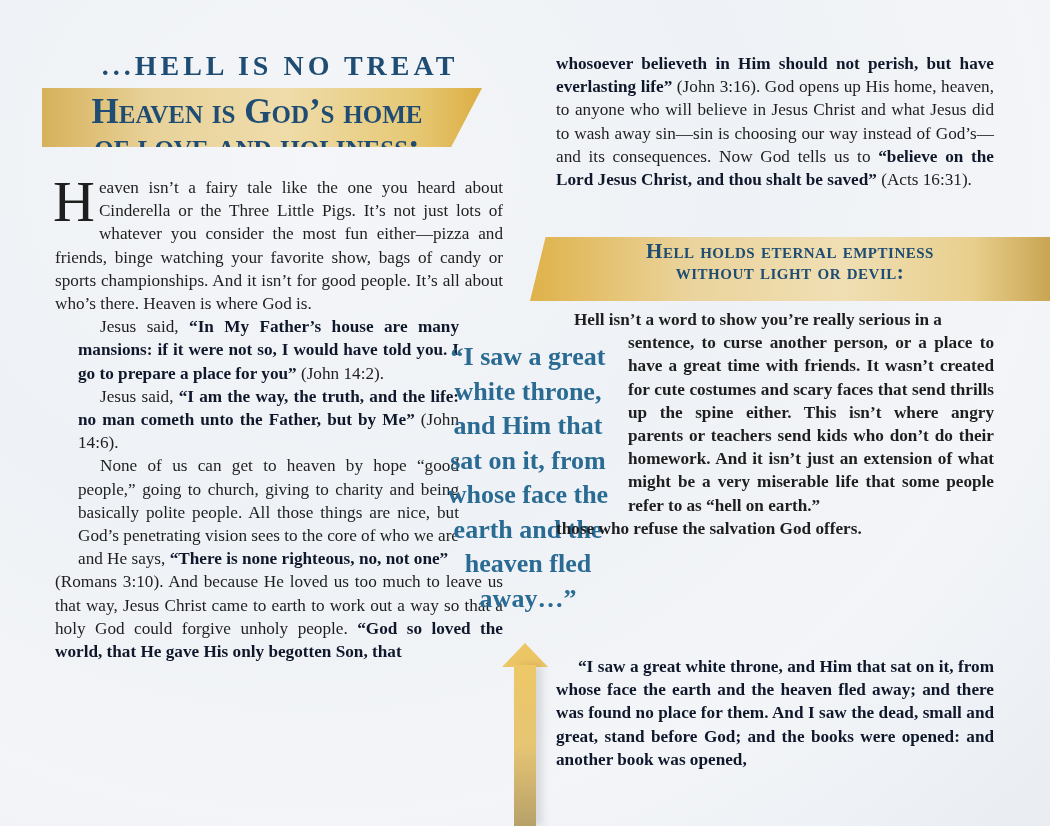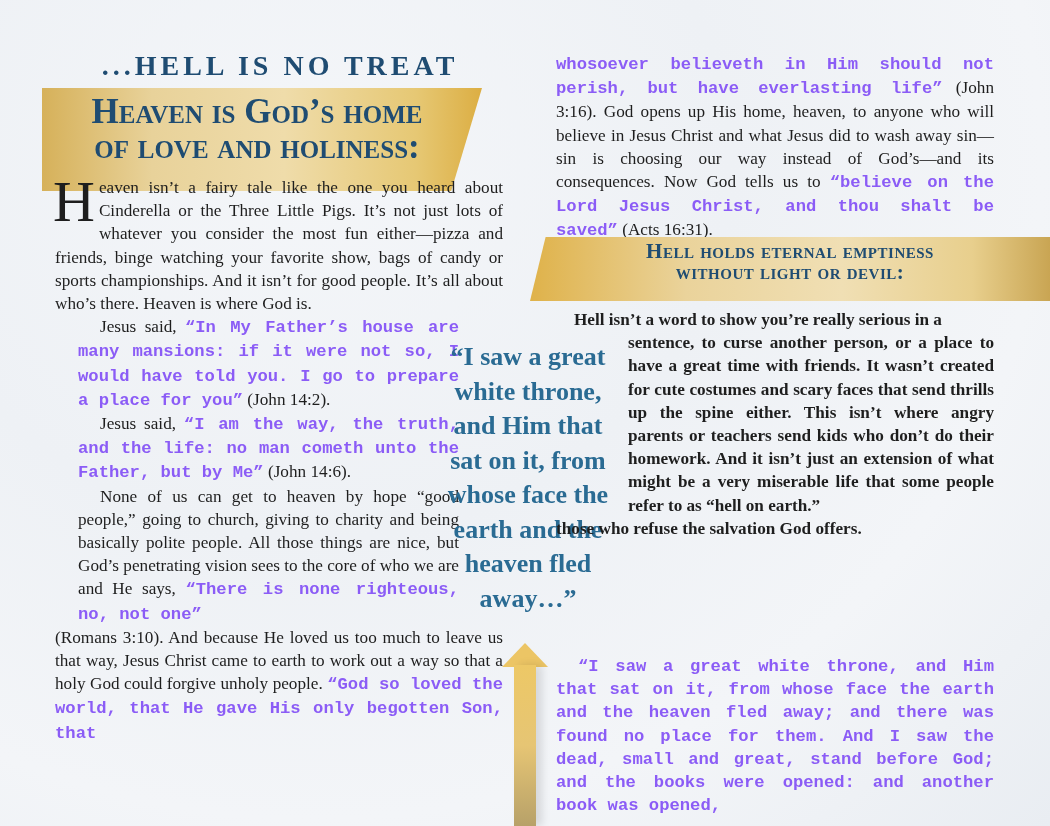--- a/index.html
+++ b/index.html
@@ -16,40 +16,40 @@
     font-family:"Liberation Serif", serif; font-weight:bold;
     font-size:28px; letter-spacing:4px; color:#1f4c72; text-align:center;
     white-space:nowrap;
   }
 
   .banner {
     position:absolute;
     background: linear-gradient(90deg, #d6b15a 0%, #e8d29a 25%, #efdcaa 55%, #e6c874 85%, #dcae43 100%);
   }
   .banner-left {
-    left:42px; top:88px; width:440px; height:103px;
+    left:42px; top:88px; width:440px; height:59px;
     clip-path: polygon(0 0, 100% 0, 93% 100%, 0 100%);
   }
   .banner-right {
     left:530px; top:237px; width:520px; height:64px;
     clip-path: polygon(3% 0, 100% 0, 100% 100%, 0 100%);
     background: linear-gradient(90deg, #dfb24a 0%, #ead39b 30%, #f0dfb4 60%, #e8cf8d 85%, #c9a553 100%);
   }
   .banner-title {
     position:absolute; text-align:center; color:#1f4c72;
     font-family:"Liberation Serif", serif; font-weight:bold;
     font-variant: small-caps; line-height:1.0;
   }
   .banner-left .banner-title { left:20px; width:390px; top:6px; font-size:35px; }
   .banner-right .banner-title { left:20px; width:480px; top:4px; font-size:21px; letter-spacing:0.5px;}
 
   .body-text { font-size:17.2px; line-height:23.2px; position:absolute; }
   .para { margin:0; text-align:justify; }
   .indent { text-indent:22px; }
-  .q { color:#8b5cf6; font-weight:bold;font-family:Liberation Mono, monospace; }
+  .q { color:#0f172a; font-weight:bold; }
 
   .col-left { left:55px; top:176px; width:448px; }
   .col-left .narrow { width:381px;margin-left:23px; }
   .dropcap {
     float:left; font-size:58px; line-height:44px; margin:4px 4px 0 -2px; color:#1e1e1e;
   }
 
   .pull-quote {
     position:absolute; left:440px; top:340px; width:176px;
     text-align:center; color:#2a6b93; font-weight:bold;

